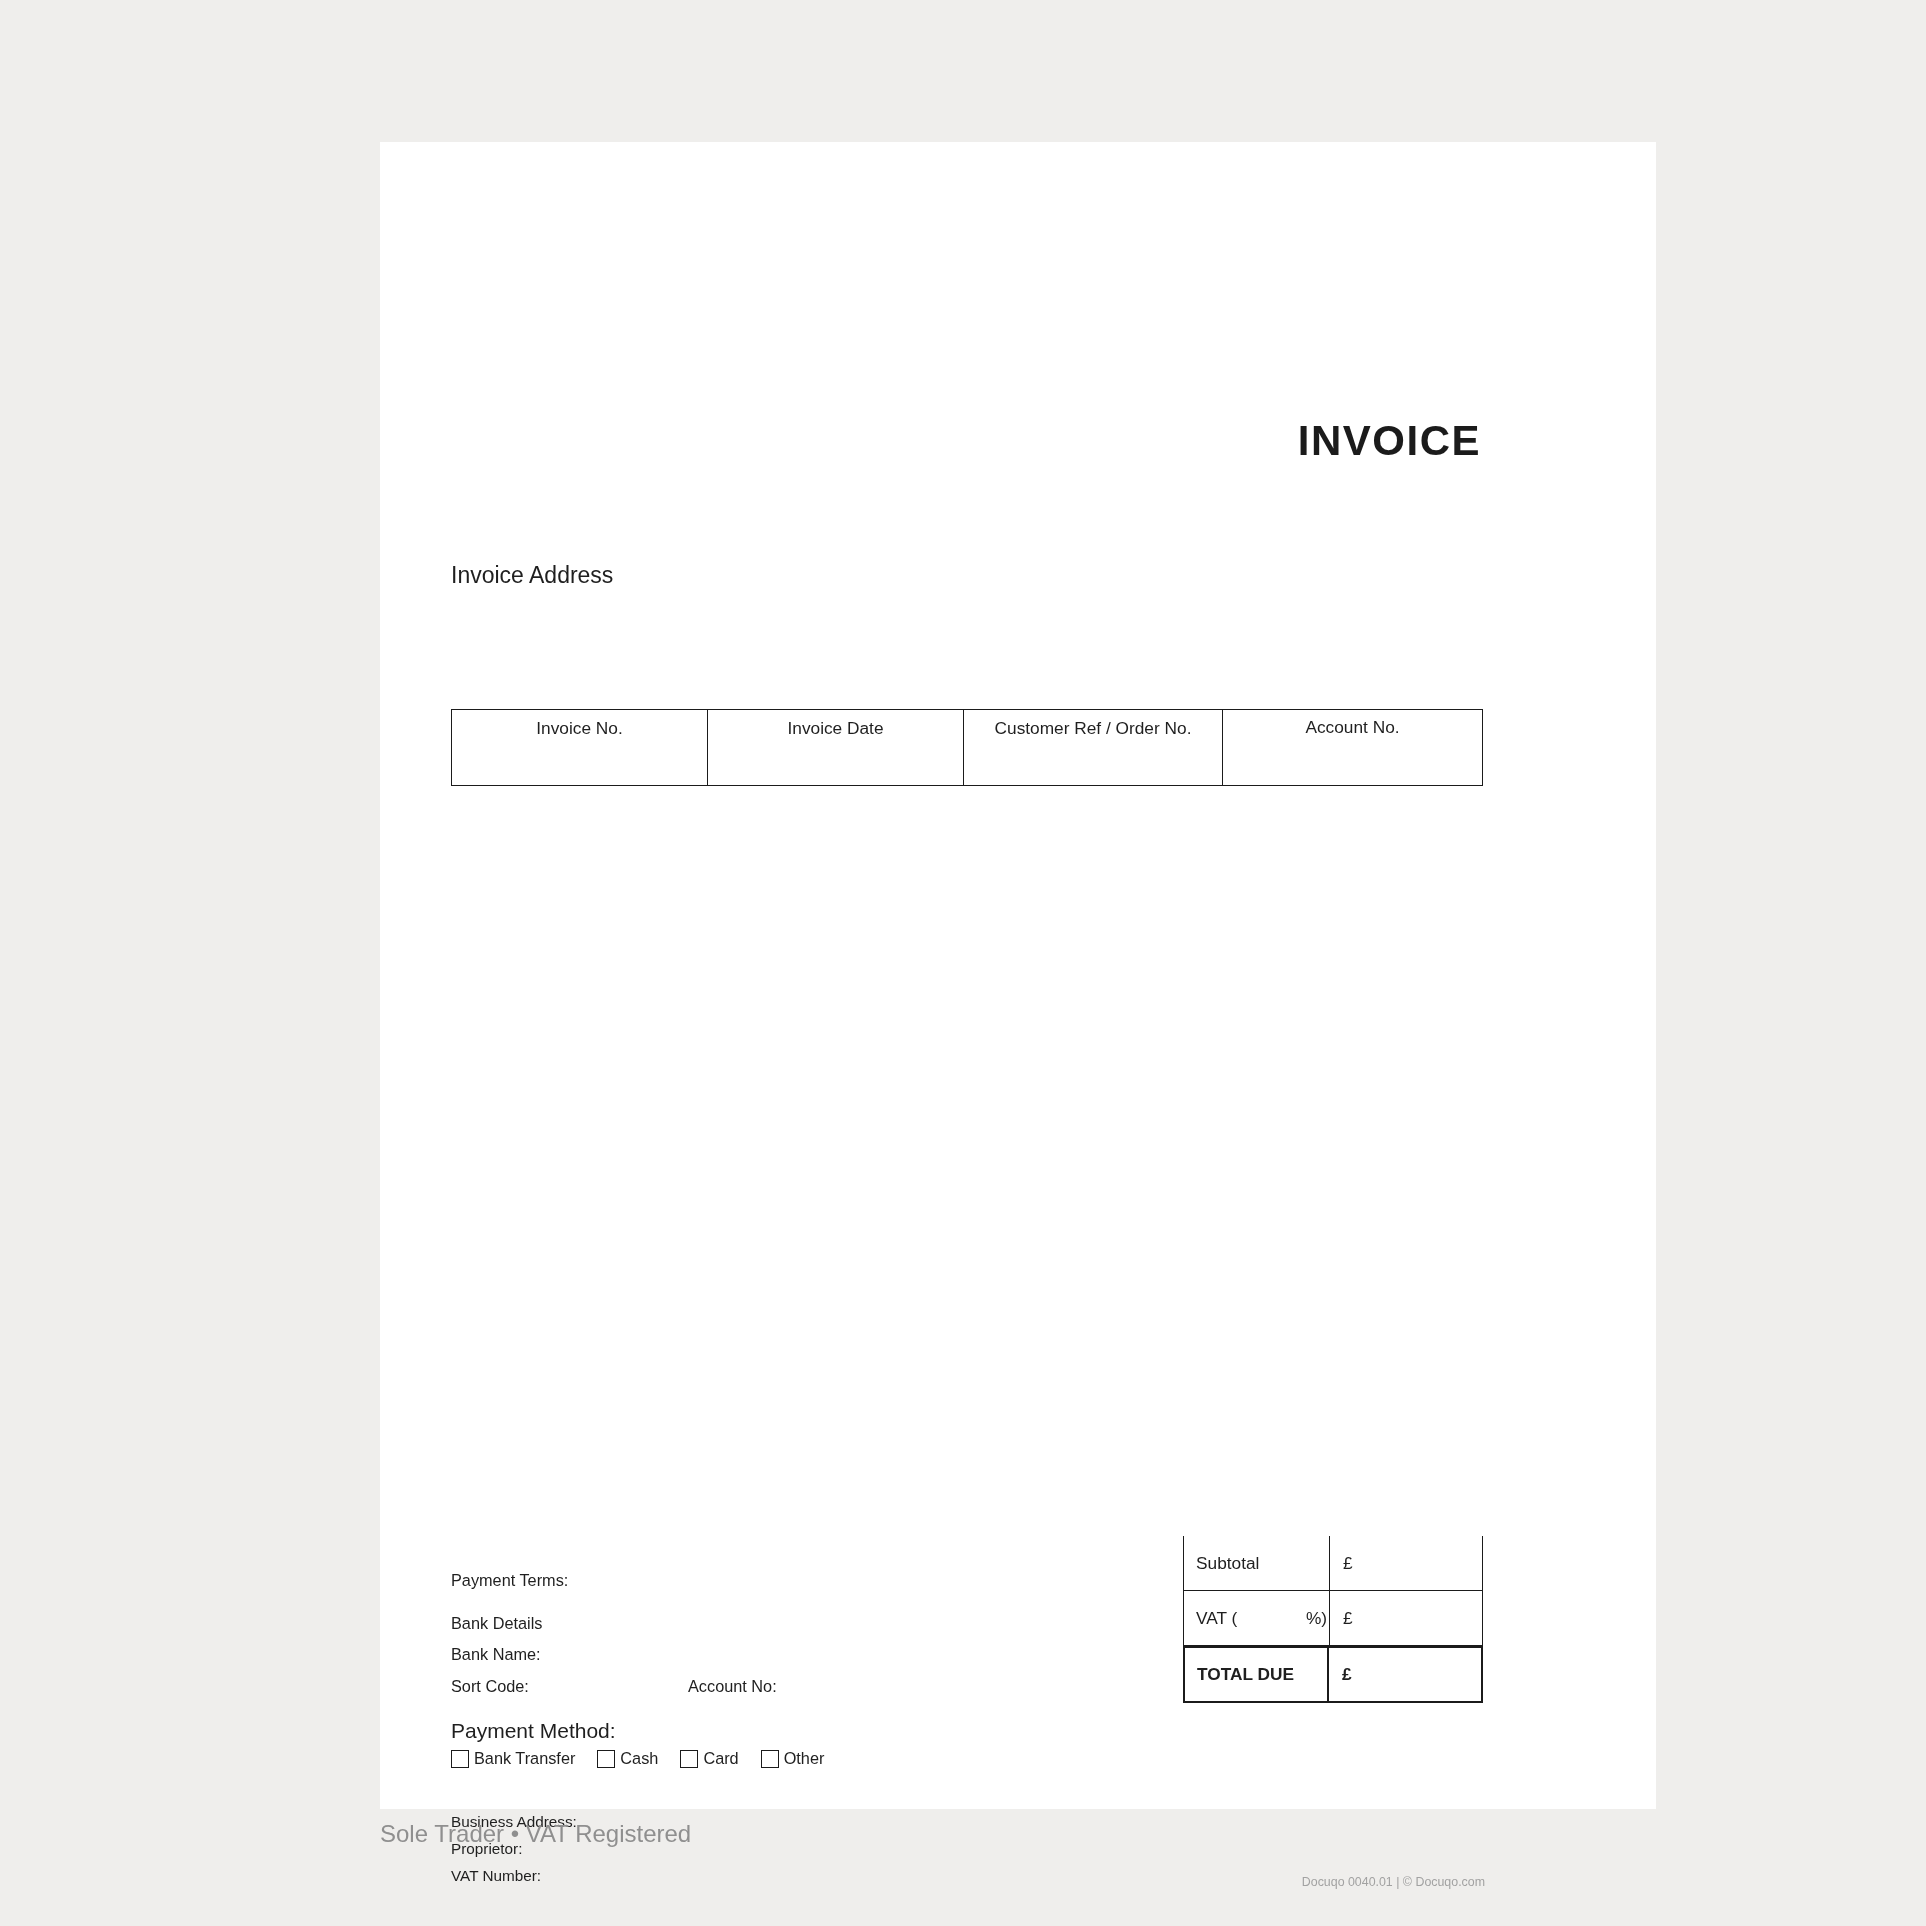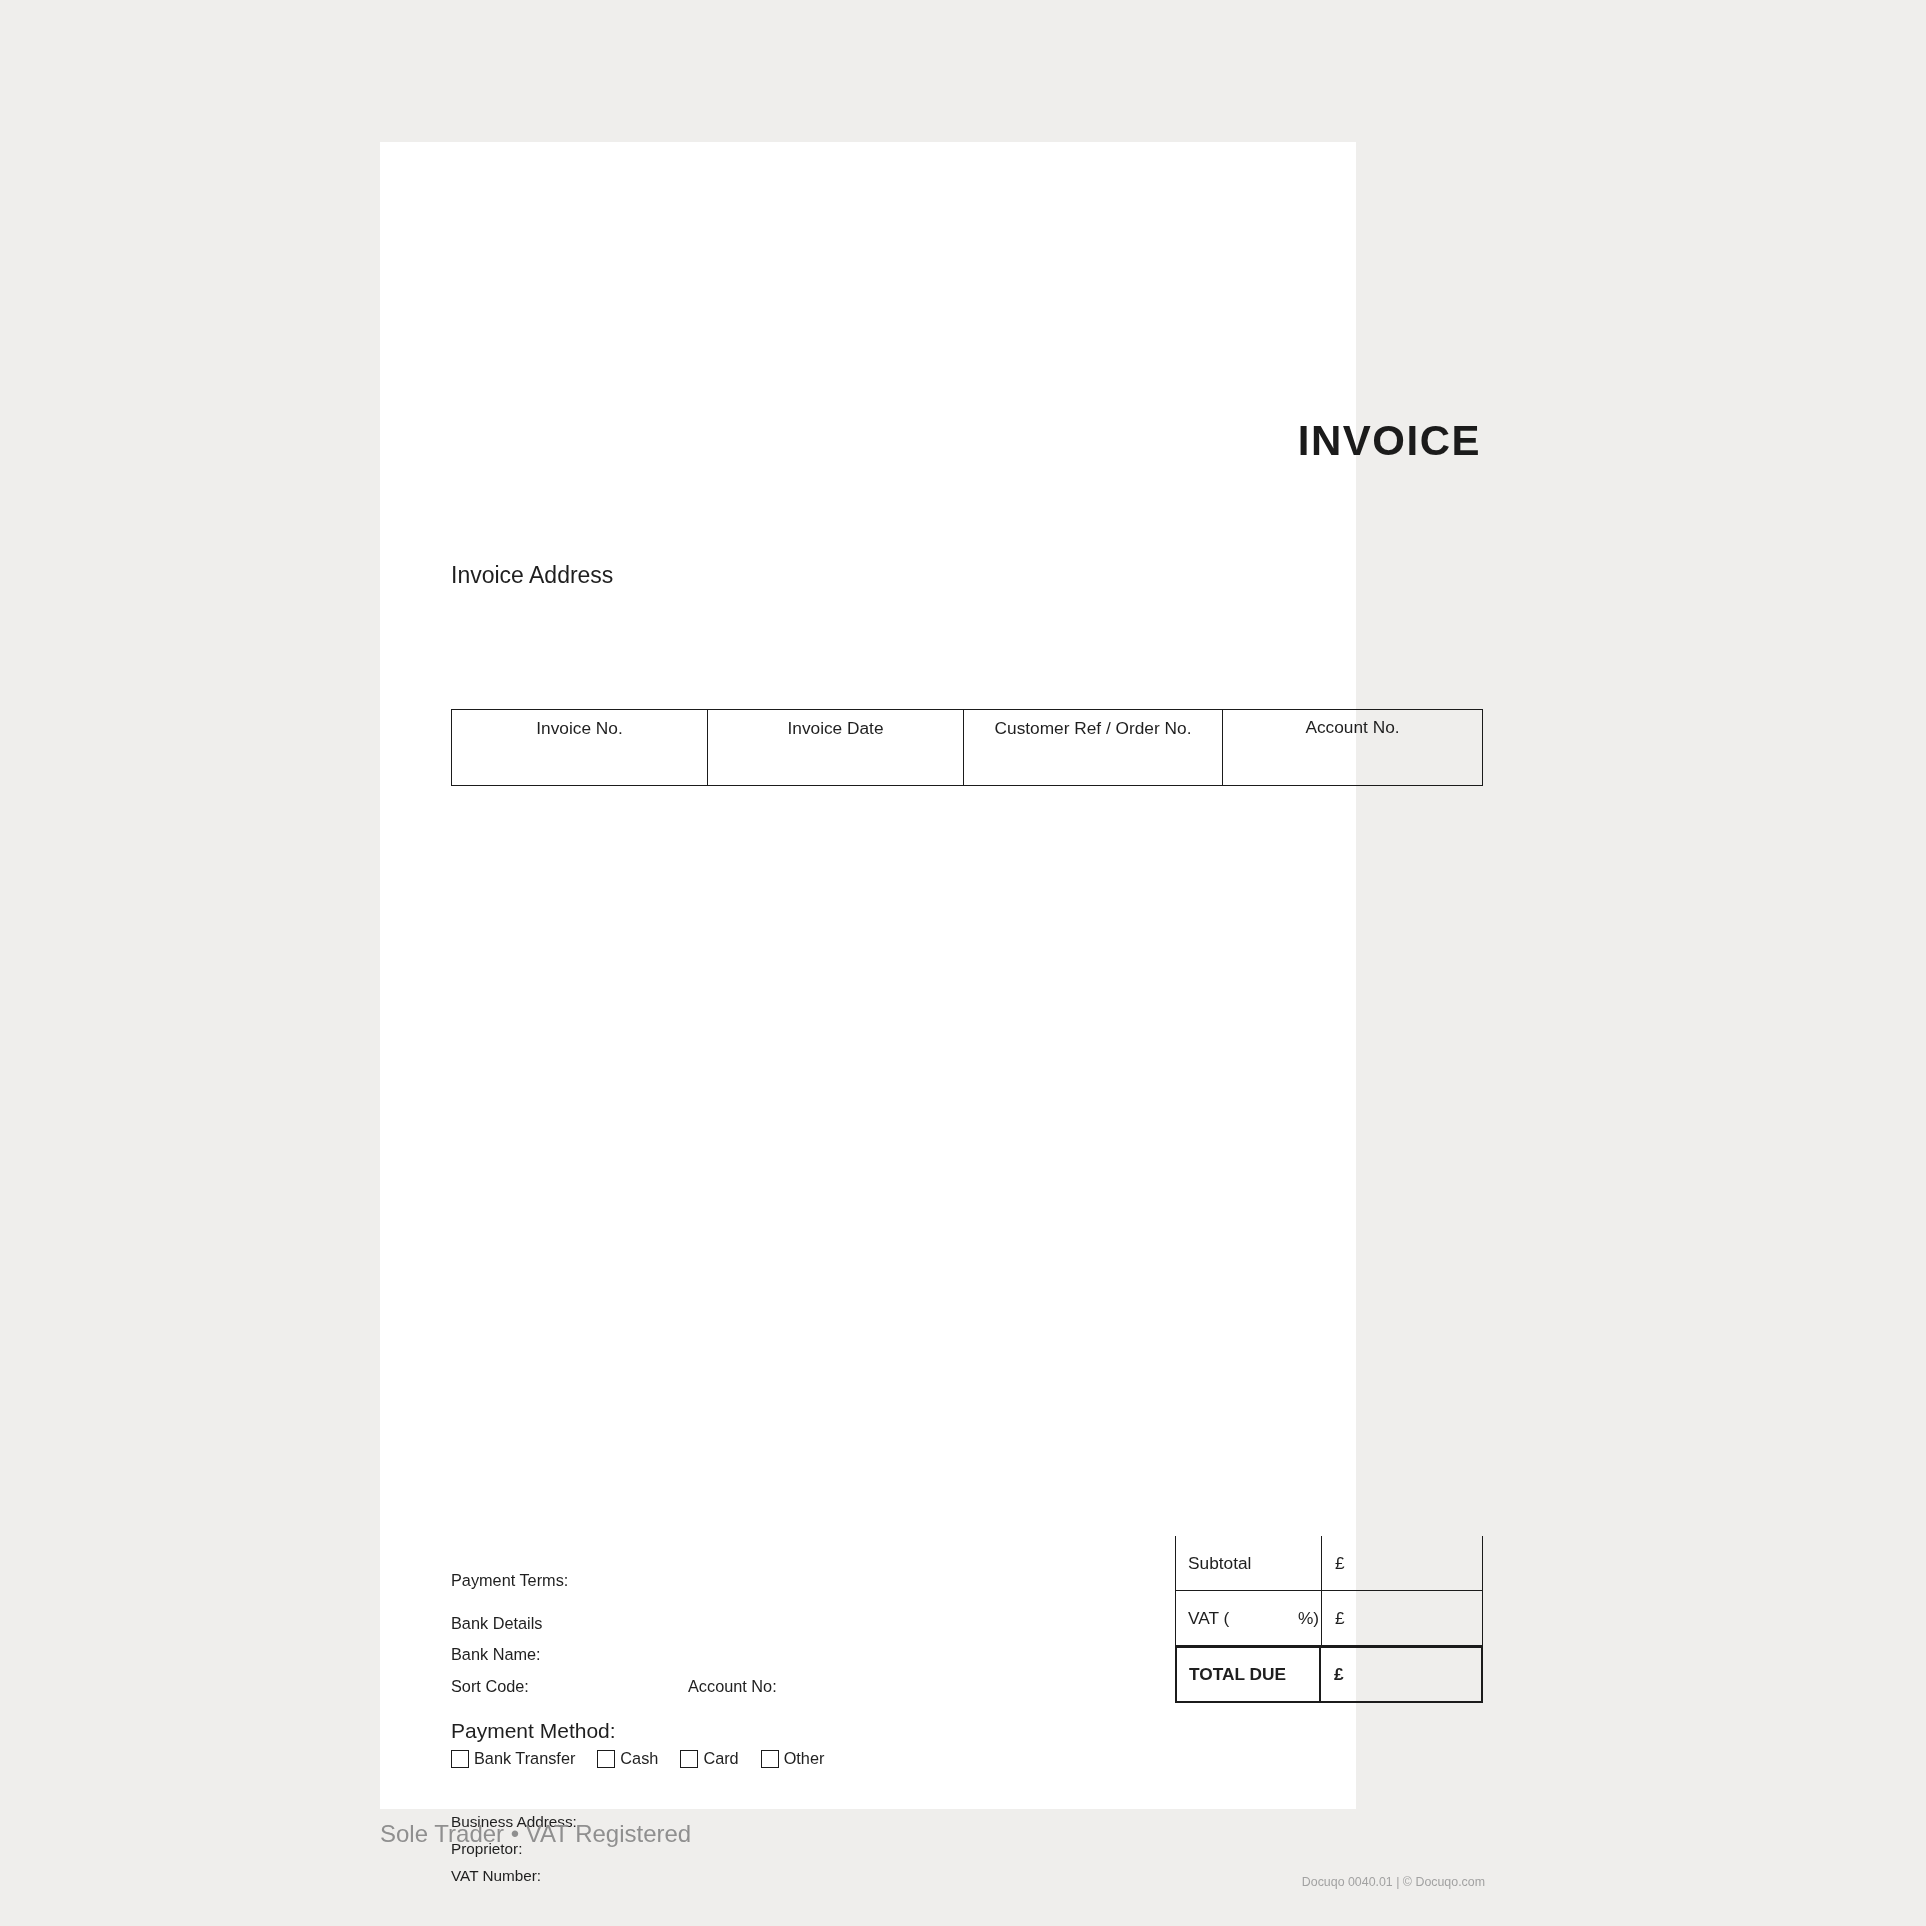--- a/index.html
+++ b/index.html
@@ -14,21 +14,21 @@
   #root {
     position: relative;
     width: 1927px;
     height: 1927px;
     overflow: hidden;
   }
   .page {
     position: absolute;
     left: 380px;
     top: 142px;
-    width: 976px;
+    width: 1276px;
     height: 1667px;
     background: #ffffff;
   }
   .doc-inner {
     position: absolute;
     left: 69px;
     top: 0;
     width: 1036px;
     height: 100%;
   }
@@ -116,20 +116,21 @@
     left: 726px;
     top: 1394px;
     width: 308px;
   }
   .tot-row {
     display: flex;
     height: 55px;
     border-left: 1.6px solid #1b1b1b;
     border-right: 1.6px solid #1b1b1b;
     border-bottom: 1.6px solid #1b1b1b;
+    margin-left: 8px;
   }
   .tot-row.first { border-top: none; }
   .tot-label {
     flex: 0 0 146px;
     border-right: 1.6px solid #1b1b1b;
     display: flex; align-items: center;
     padding-left: 12px;
     font-size: 17.3px; color: #1f1f1f;
   }
   .tot-value {

